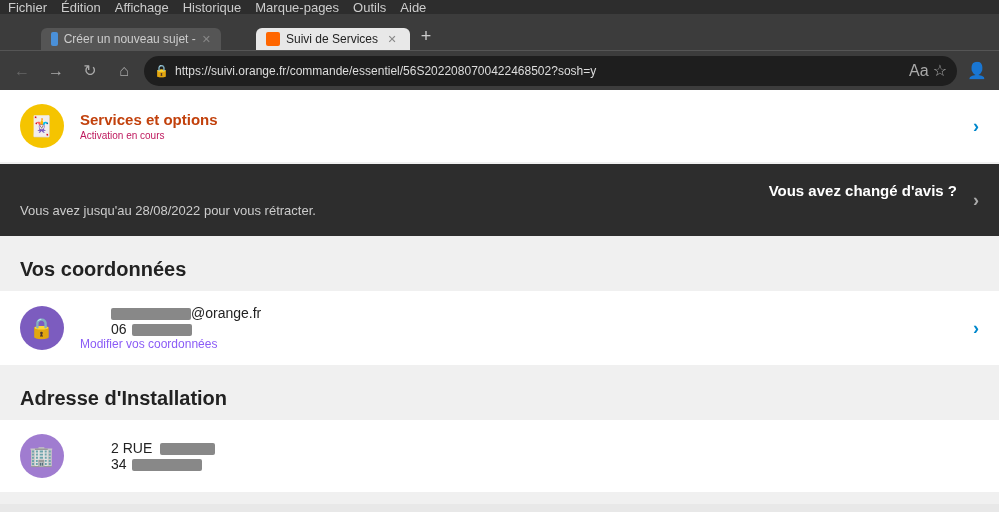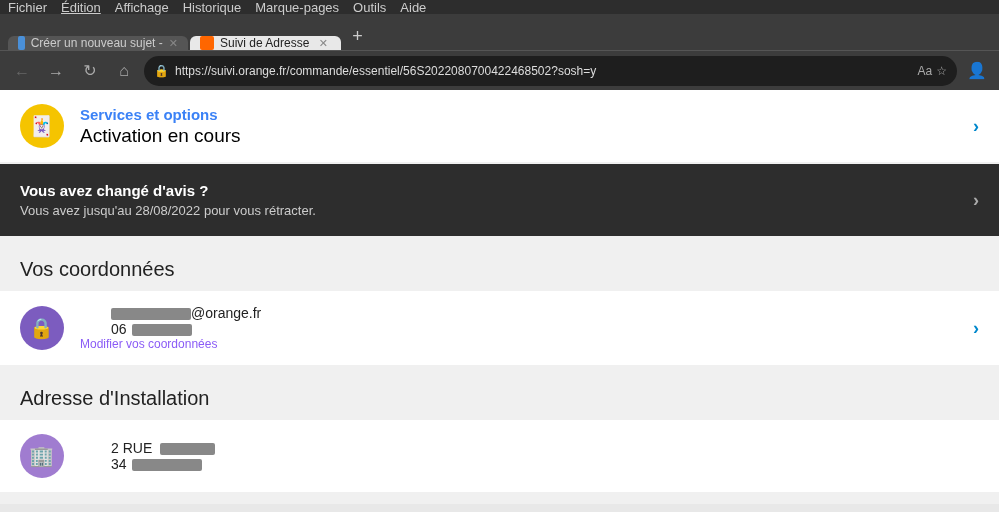--- a/index.html
+++ b/index.html
@@ -10,44 +10,45 @@
       background: #2d2d2d;
       color: #ccc;
       display: flex;
       align-items: center;
       height: 14px;
       padding: 0 8px;
       gap: 14px;
       font-size: 13px;
     }
     .menubar span { cursor: pointer; }
-    .menubar span.underline { text-decoration: underline; }
+    .menubar span.underline { }
 
     
     .tabbar {
       background: #3c3c3c;
       display: flex;
       align-items: flex-end;
       height: 36px;
       padding: 0 8px;
       gap: 2px;
     }
     .tab {
       display: flex;
       align-items: center;
       gap: 6px;
-      height: 14px;
+      height: 22px;
       padding: 0 10px;
       border-radius: 6px 6px 0 0;
       font-size: 12px;
       color: #ccc;
       background: #555;
       cursor: pointer;
       white-space: nowrap;
       max-width: 180px;
+      margin-left: 33px;
     }
     .tab.active {
       background: #e8e8e8;
       color: #222;
     }
     .tab-favicon {
       width: 14px;
       height: 14px;
       border-radius: 2px;
       display: inline-block;
@@ -112,21 +113,21 @@
       font-size: 13px;
     }
     .url-bar .lock-icon { font-size: 12px; color: #aaa; }
     .url-text { color: #ddd; font-size: 12px; }
     .url-bar-right {
       display: flex;
       align-items: center;
       gap: 4px;
       margin-left: 4px;
     }
-    .url-icon { color: #aaa; font-size: 12px; cursor: pointer; }
+    .url-icon { color: #aaa; font-size: 16px; cursor: pointer; }
     .spacer { flex: 1; }
 
     
     .page {
       background: #f0f0f0;
       height: calc(512px - 98px);
       overflow-y: auto;
     }
 
     
@@ -149,46 +150,46 @@
       display: flex;
       align-items: center;
       justify-content: center;
       flex-shrink: 0;
       font-size: 20px;
     }
     .icon-yellow { background: #f5c400; }
     .icon-purple { background: #7c5cbf; color: #fff; }
     .icon-purple-light { background: #a07cd0; color: #fff; }
     .card-content { flex: 1; }
-    .card-title { font-size: 15px; font-weight: bold; color: #3b82f6; }
-    .card-subtitle { font-size: 19px; color: #000000; margin-top: 2px; }
+    .card-title { font-size: 15px; font-weight: bold; color: #c2410c; }
+    .card-subtitle { font-size: 10px; color: #be185d; margin-top: 2px; }
     .chevron { color: #0088cc; font-size: 18px; font-weight: bold; }
 
     
     .dark-banner {
       background: #2d2d2d;
       color: #fff;
       padding: 18px 20px;
       display: flex;
       align-items: center;
       gap: 16px;
       cursor: pointer;
       margin-bottom: 2px;
     }
     .dark-banner .banner-content { flex: 1; }
-    .dark-banner .banner-title { font-size: 15px; font-weight: bold; margin-bottom: 4px; }
+    .dark-banner .banner-title { font-size: 15px; font-weight: bold; margin-bottom: 4px; text-align: right; }
     .dark-banner .banner-text { font-size: 13px; color: #ccc; }
     .dark-banner .chevron { color: #aaa; }
 
     
     .section-header {
       padding: 20px 20px 10px;
       background: #f0f0f0;
     }
-    .section-title { font-size: 20px; font-weight: normal; color: #222; }
+    .section-title { font-size: 20px; font-weight: bold; color: #222; }
 
     
     .redacted {
       display: inline-block;
       background: #888;
       border-radius: 2px;
       height: 12px;
       vertical-align: middle;
     }
 
@@ -209,21 +210,21 @@
 </div>
 
 <div class="tabbar">
   <div class="tab">
     <span class="tab-favicon blue"></span>
     <span>Créer un nouveau sujet -</span>
     <span class="tab-close">✕</span>
   </div>
   <div class="tab active">
     <span class="tab-favicon orange"></span>
-    <span>Suivi de Adresse</span>
+    <span>Suivi de Services</span>
     <span class="tab-close">✕</span>
   </div>
   <div class="tab-new">+</div>
 </div>
 
 <div class="navbar">
   <div class="nav-btn disabled">←</div>
   <div class="nav-btn">→</div>
   <div class="nav-btn">↻</div>
   <div class="nav-btn">⌂</div>

